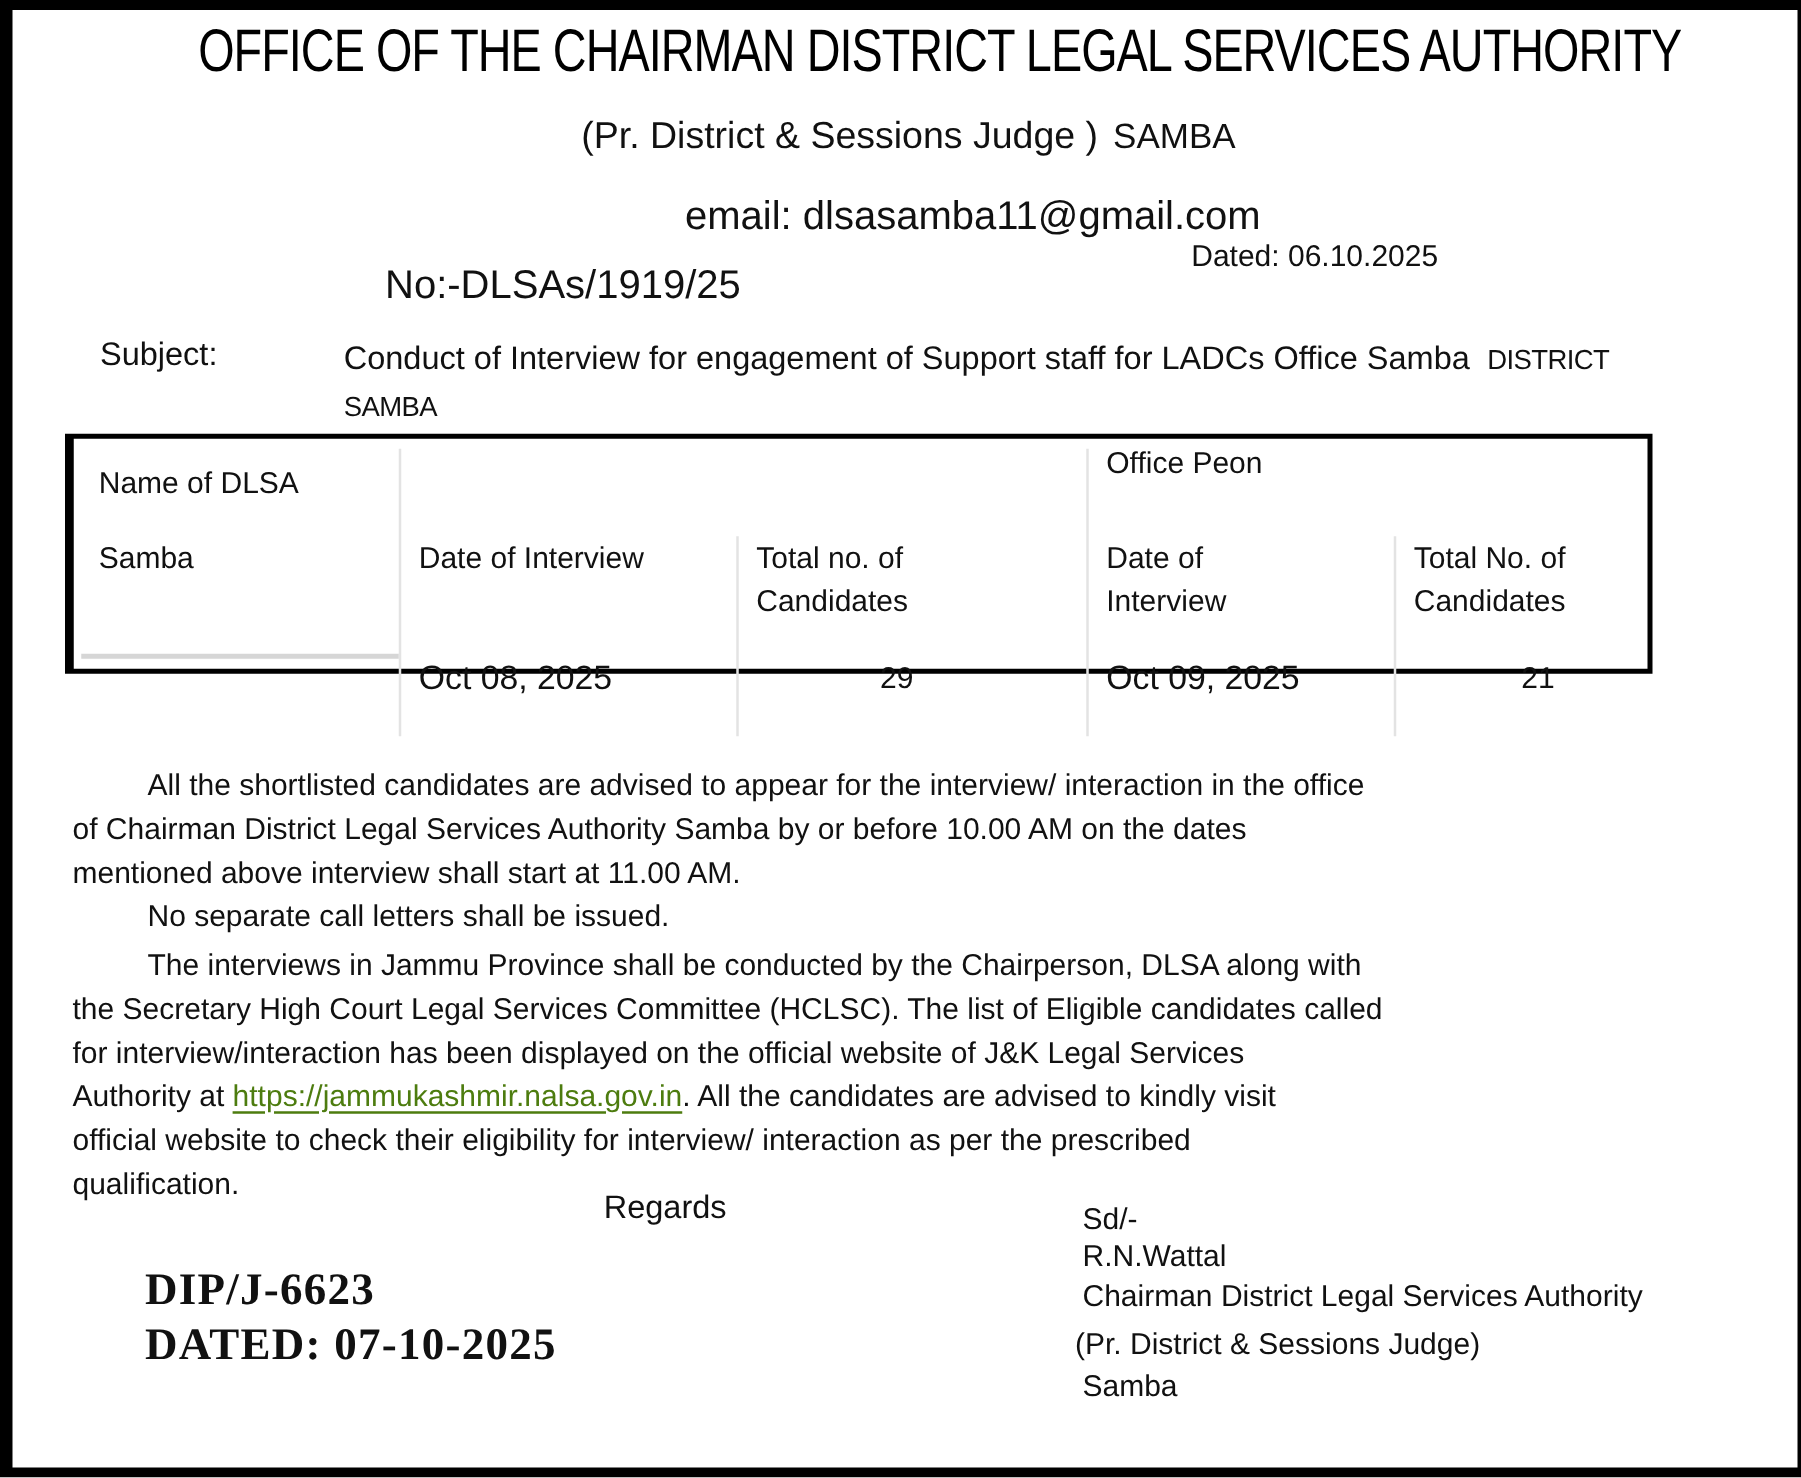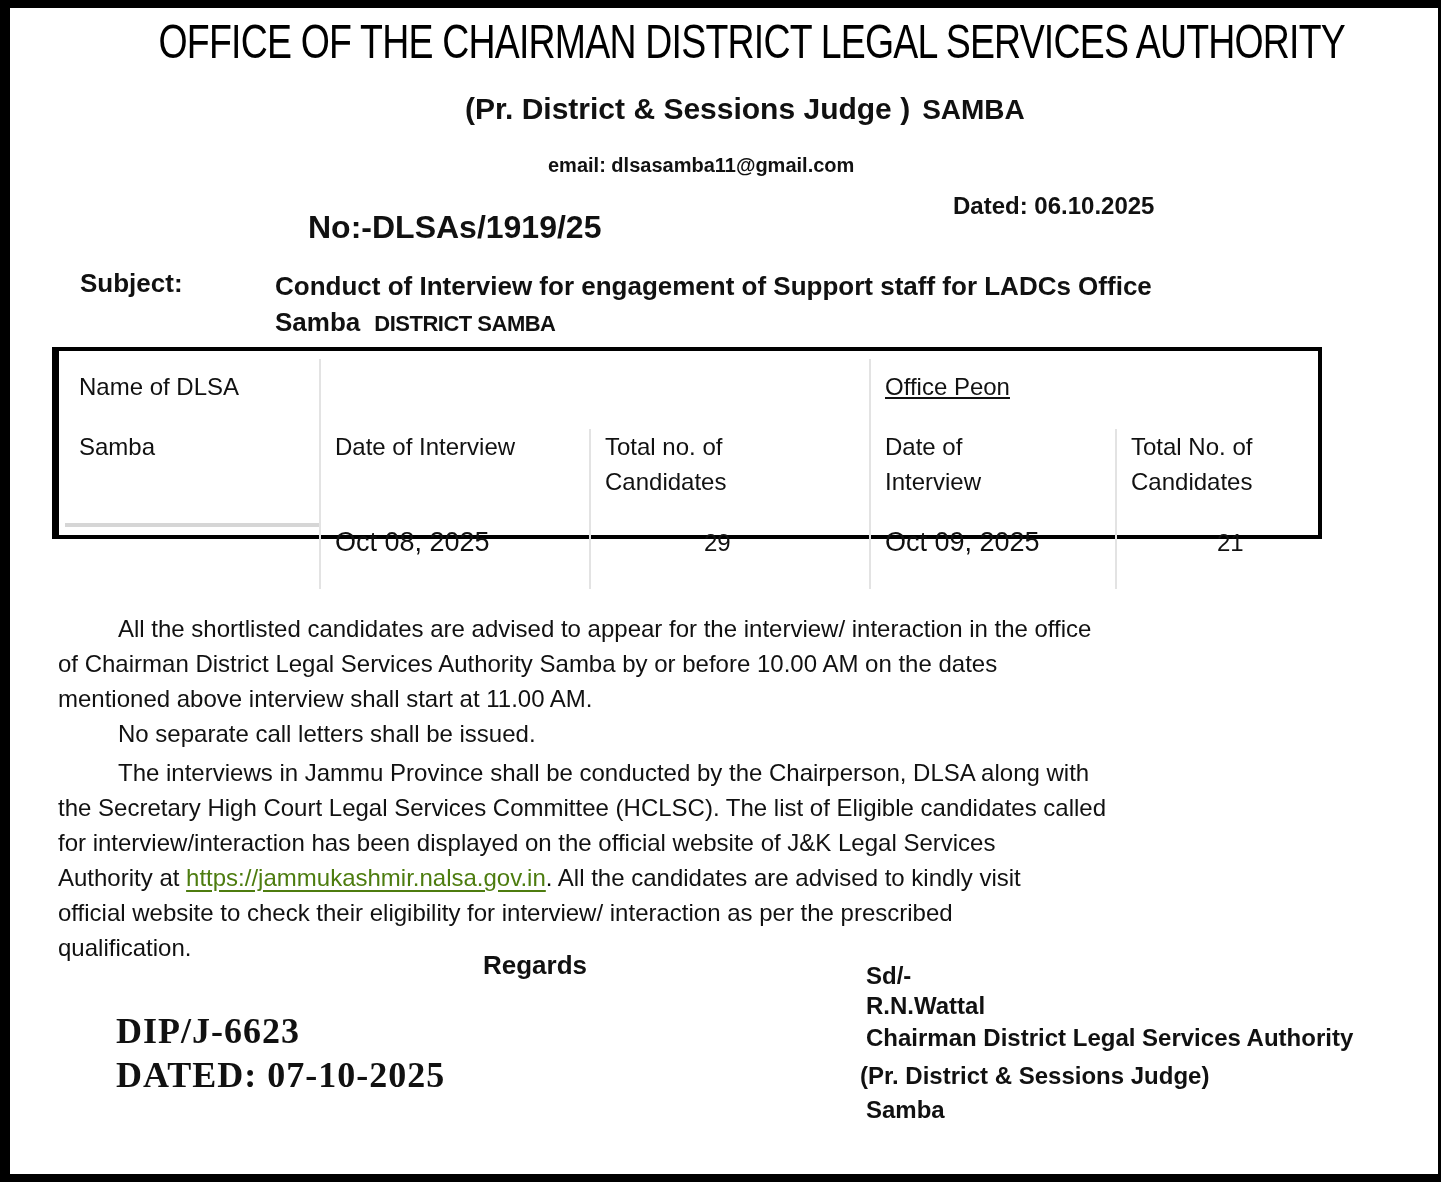--- a/index.html
+++ b/index.html
@@ -1,24 +1,24 @@
 <!DOCTYPE html>
 <html><head>
   <meta charset="utf-8">
   <style>
     html, body { margin: 0; padding: 0; background: #ffffff; }
     body { width: 1441px; height: 1182px; position: relative; overflow: hidden; font-family: "Liberation Sans", sans-serif; color: #111; }
     .frame { position: absolute; left: 0; top: 0; width: 1441px; height: 1182px; box-sizing: border-box;
       border-top: 8px solid #000; border-left: 10px solid #000; border-right: 3px solid #000; border-bottom: 8px solid #000; }
-    .abs { position: absolute; white-space: nowrap; font-weight: bold; }
+    .abs { position: absolute; white-space: nowrap; }
     .title { left: 0; width: 1441px; top: 14px; text-align: center; font-size: 48px; font-weight: 400; letter-spacing: -1px;
       transform: scaleX(0.78); transform-origin: 50% 0; font-family: "Liberation Sans", sans-serif; color: #000; }
     .subtitle { left: 465px; top: 92px; font-size: 30px; }
     .subtitle .samba { font-size: 28px; margin-left: 12px; }
-    .email { left: 548px; top: 154px; font-size: 20px; }
+    .email { left: 548px; top: 154px; font-size: 32px; }
     .refno { left: 308px; top: 209px; font-size: 32px; }
     .dated { left: 953px; top: 192px; font-size: 24px; }
     .subj-label { left: 80px; top: 268px; font-size: 26px; }
     .subj-text { left: 275px; top: 268px; font-size: 26px; line-height: 36px; white-space: normal; width: 1060px; }
     .subj-text .district { font-size: 22px; margin-left: 14px; letter-spacing: -0.5px; }
 
     .table-box { position: absolute; left: 52px; top: 347px; width: 1270px; height: 192px; box-sizing: border-box;
       border: 4px solid #000; border-left-width: 7px; }
     .vline { position: absolute; width: 2px; background: #e3e3e3; }
     .hline { position: absolute; height: 4px; background: #d6d6d6; }
@@ -58,21 +58,21 @@
   <div class="hline" style="left:6px; width:254px; top:172px;"></div>
 
   <div class="cell" style="left:20px; top:18px;">Name of DLSA</div>
   <div class="cell" style="left:20px; top:78px;">Samba</div>
 
   <div class="cell" style="left:276px; top:78px; width:240px;">Date of Interview</div>
   <div class="cell" style="left:546px; top:78px; width:180px;">Total no. of Candidates</div>
   <div class="cell" style="left:276px; top:174px; font-size:27px;">Oct 08, 2025</div>
   <div class="cell" style="left:645px; top:174px;">29</div>
 
-  <div class="cell" style="left:826px; top:18px;text-decoration:underline;">Office Peon</div>
+  <div class="cell" style="left:826px; top:2px;">Office Peon</div>
   <div class="cell" style="left:826px; top:78px; width:130px;">Date of Interview</div>
   <div class="cell" style="left:1072px; top:78px; width:180px;">Total No. of Candidates</div>
   <div class="cell" style="left:826px; top:174px; font-size:27px;">Oct 09, 2025</div>
   <div class="cell" style="left:1158px; top:174px;">21</div>
 </div>
 
 <div class="body-text indent" style="top:611px;">All the shortlisted candidates are advised to appear for the interview/ interaction in the office</div>
 <div class="body-text" style="top:646px;">of Chairman District Legal Services Authority Samba by or before 10.00 AM on the dates</div>
 <div class="body-text" style="top:681px;">mentioned above interview shall start at 11.00 AM.</div>
 <div class="body-text indent" style="top:716px;">No separate call letters shall be issued.</div>

